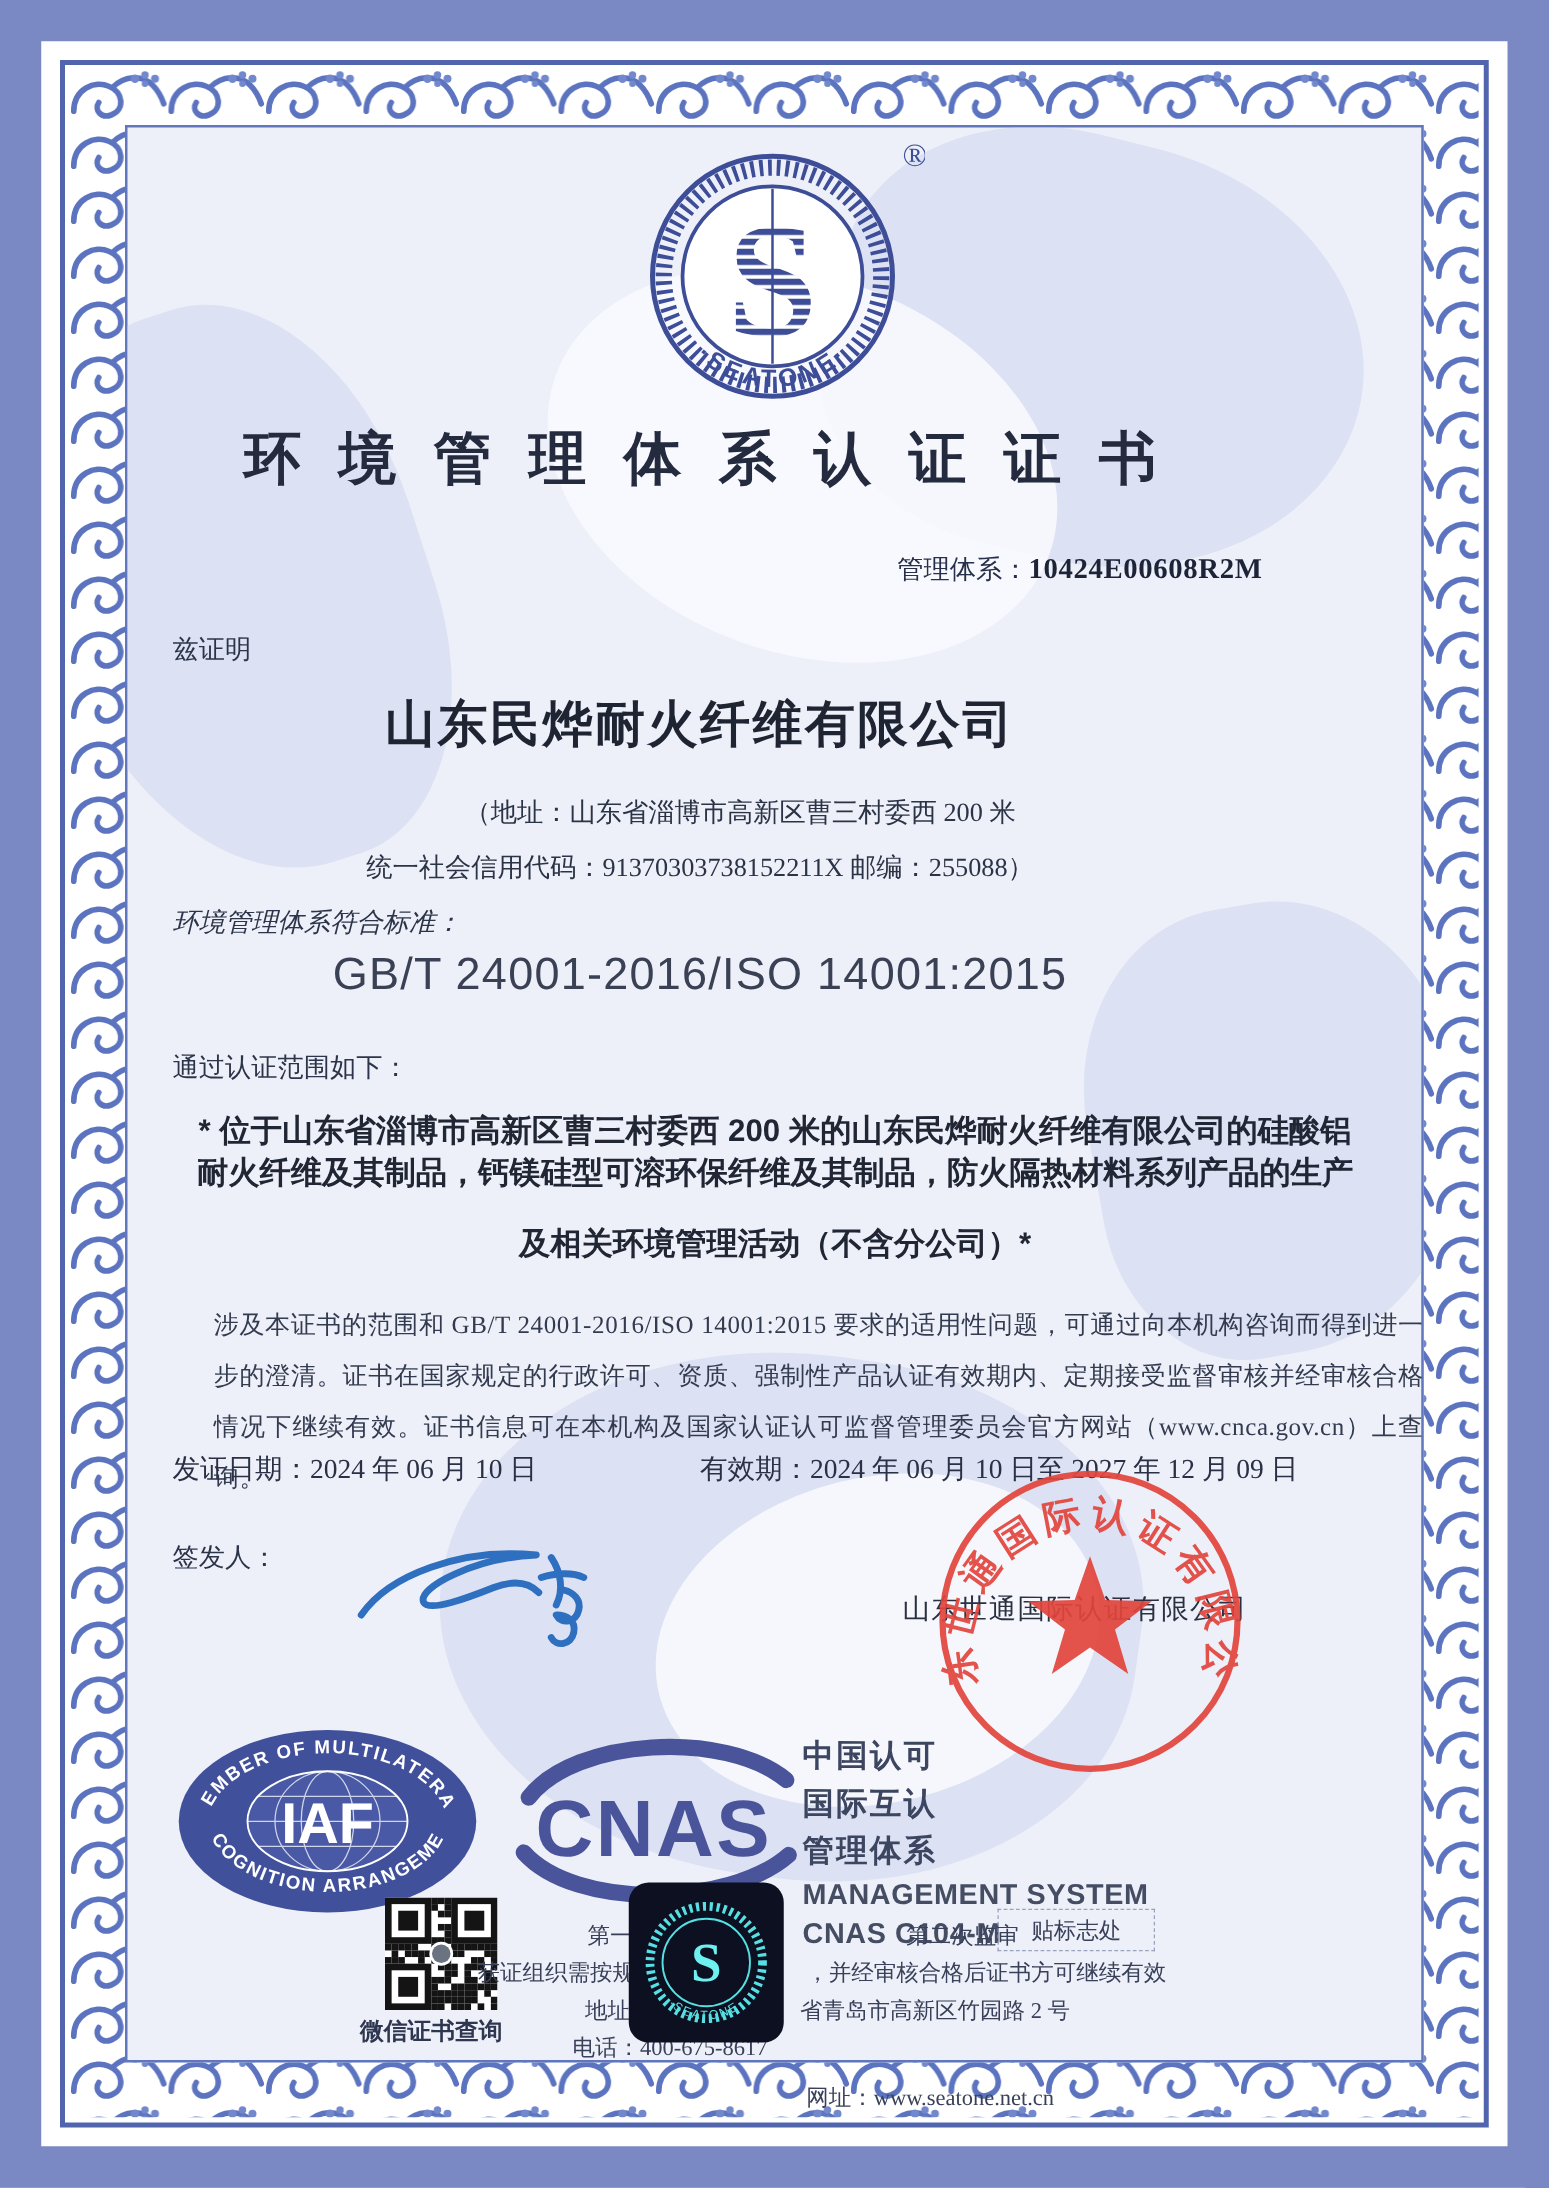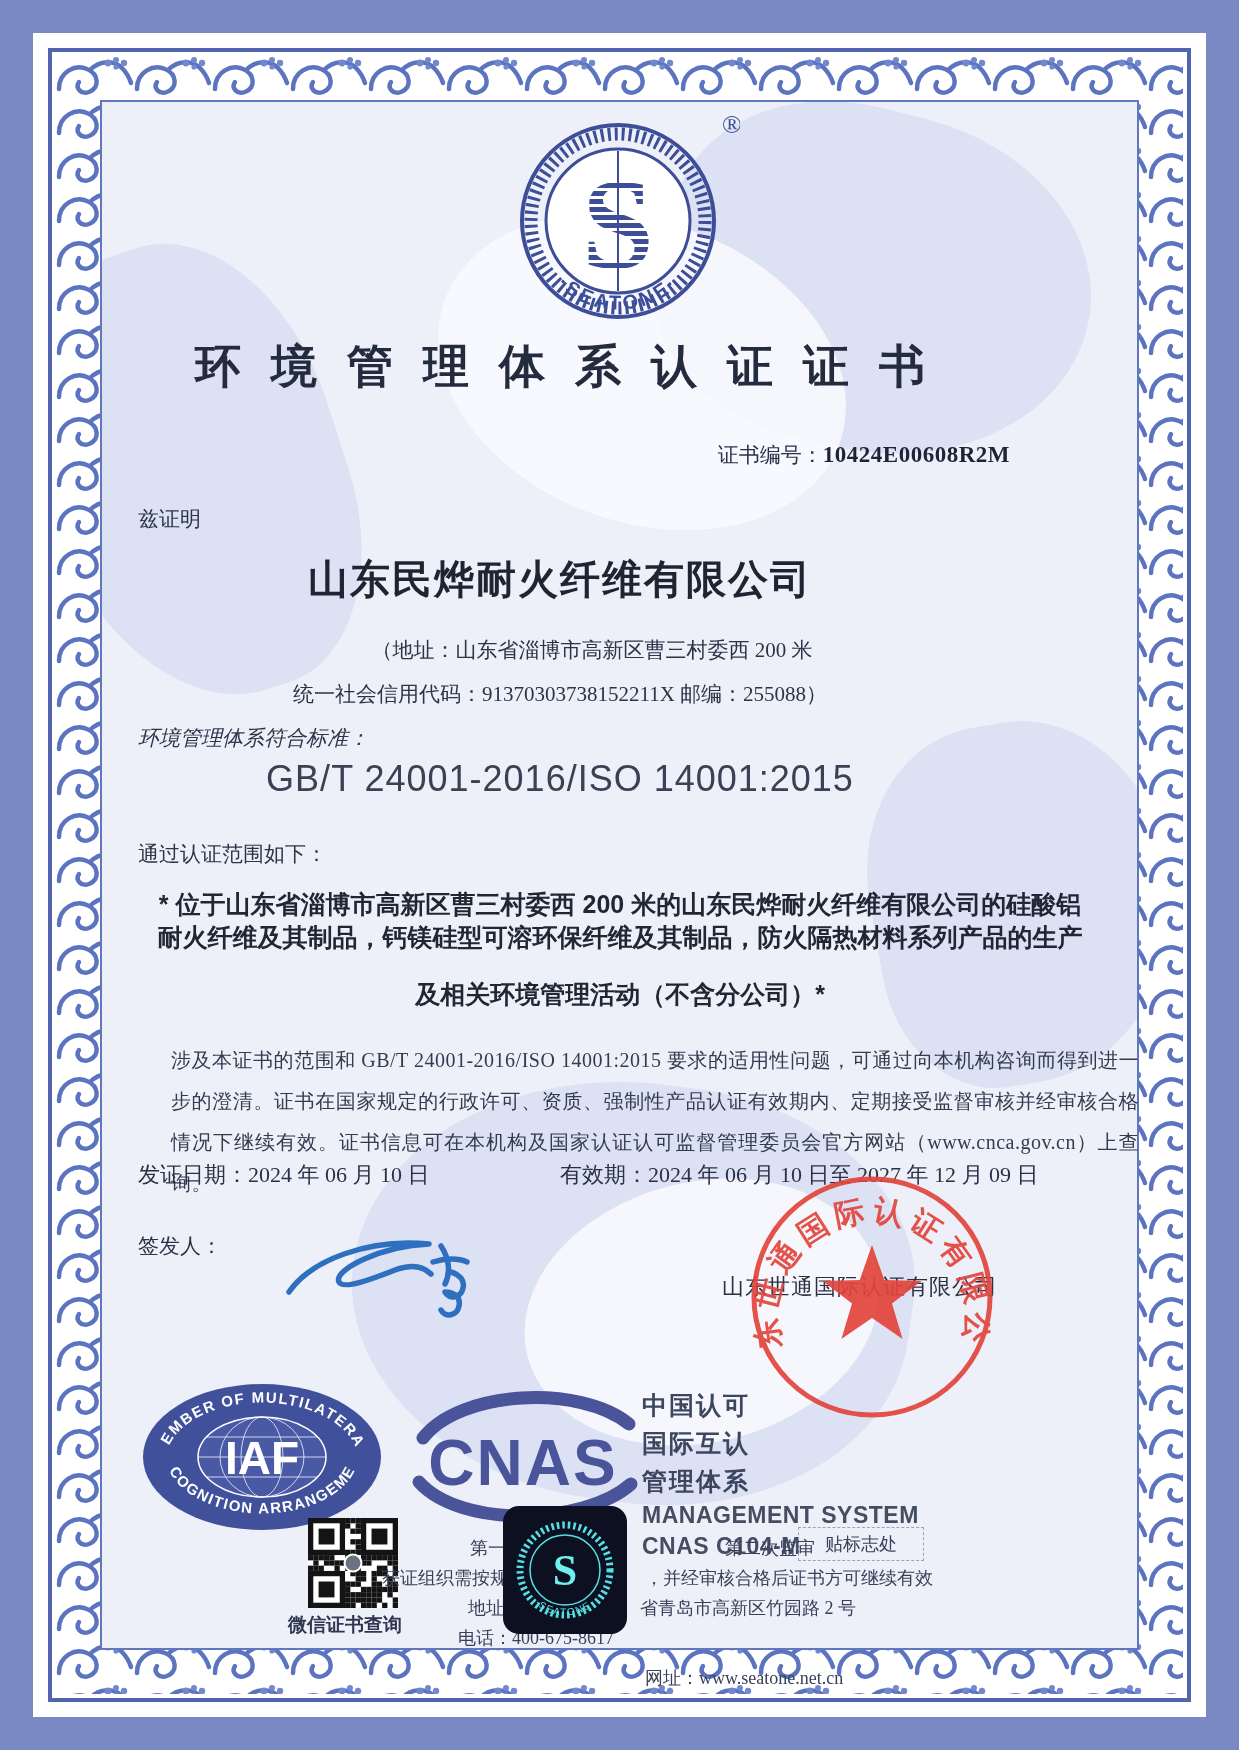--- a/index.html
+++ b/index.html
@@ -93,21 +93,21 @@
       <text x="118" y="165" text-anchor="middle" font-family="Liberation Serif, DejaVu Serif, serif" font-size="130" font-weight="700" fill="url(#stripes)">S</text>
       <text font-size="20" font-weight="700" fill="#3d4d97" letter-spacing="3" font-family="Liberation Sans, DejaVu Sans, sans-serif">
         <textPath href="#seatArc" startOffset="50%" text-anchor="middle">·SEATONE·</textPath>
       </text>
       <text x="222" y="30" font-size="26" fill="#3d4d97">®</text>
     </svg>
 
     <div class="abs title">环境管理体系认证证书</div>
 
     <div class="abs certno">
-      <span>证书编号：</span><b>10424E00608R2M</b>
+      <span>管理体系：</span><b>10424E00608R2M</b>
     </div>
 
     <div class="abs lbl" style="left:138px;top:505px;">兹证明</div>
 
     <div class="abs company">山东民烨耐火纤维有限公司</div>
 
     <div class="abs addr" style="top:636px;padding-left:32px;">（地址：山东省淄博市高新区曹三村委西 200 米</div>
     <div class="abs addr" style="top:680px;">统一社会信用代码：91370303738152211X 邮编：255088）</div>
 
     <div class="abs lbl" style="left:138px;top:724px;font-style:italic;">环境管理体系符合标准：</div>

